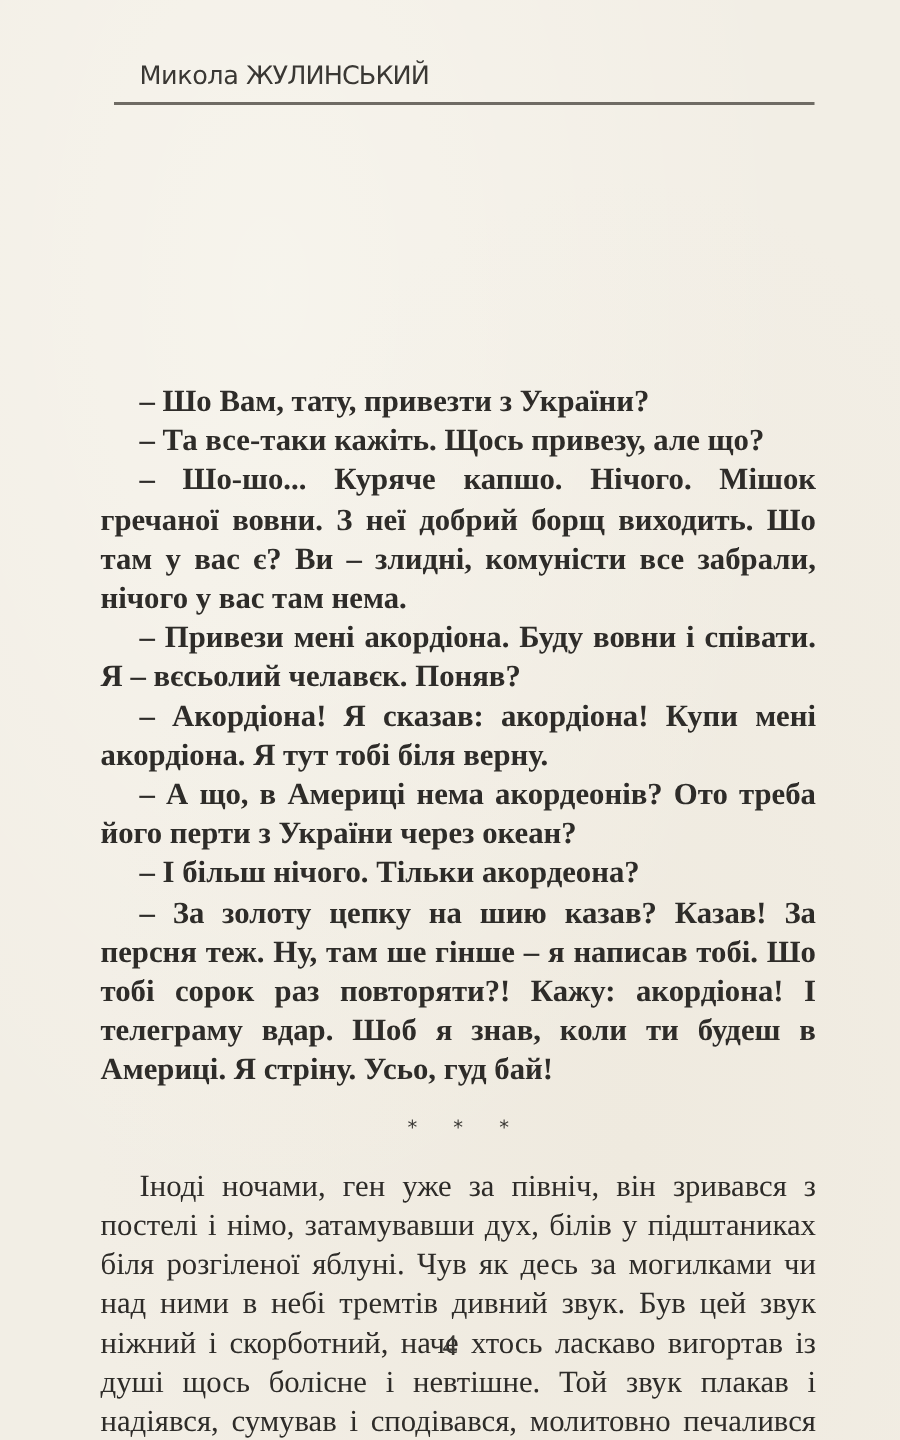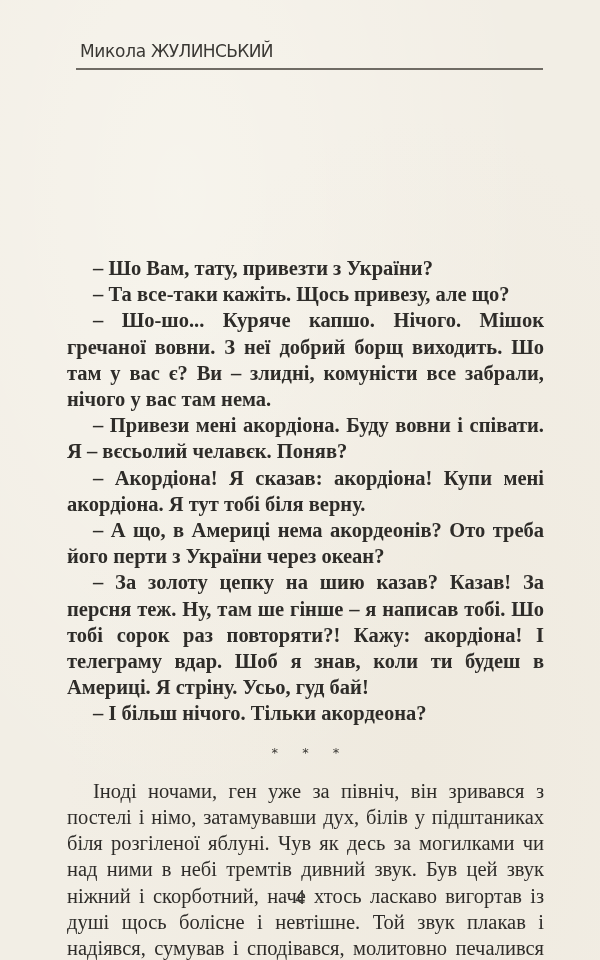--- a/index.html
+++ b/index.html
@@ -18,21 +18,21 @@
       position: absolute;
       left: 0; top: 0;
       width: 600px; height: 960px;
       background:
         radial-gradient(ellipse at 30% 20%, rgba(255,255,250,0.35), rgba(0,0,0,0) 60%),
         radial-gradient(ellipse at 70% 80%, rgba(230,222,205,0.25), rgba(0,0,0,0) 60%),
         #f2eee5;
     }
     .running-head {
       position: absolute;
-      left: 80px;
+      left: 93px;
       top: 41px;
       font-family: "DejaVu Sans", sans-serif;
       font-size: 17px;
       letter-spacing: -0.3px;
       color: #3a3834;
       white-space: nowrap;
     }
     .running-head .surname {
       letter-spacing: -0.6px;
     }
@@ -94,22 +94,22 @@
   </div>
   <div class="head-rule"></div>
 
   <div class="text-block">
     <p class="para last-left">– Шо Вам, тату, привезти з України?</p>
     <p class="para last-left">– Та все-таки кажіть. Щось привезу, але що?</p>
     <p class="para last-left">– Шо-шо... Куряче капшо. Нічого. Мішок гречаної вовни. З неї добрий борщ виходить. Шо там у вас є? Ви – злидні, комуністи все забрали, нічого у вас там нема.</p>
     <p class="para last-left">– Привези мені акордіона. Буду вовни і співати. Я – вєсьо­лий челавєк. Поняв?</p>
     <p class="para last-left">– Акордіона! Я сказав: акордіона! Купи мені акордіона. Я тут тобі біля верну.</p>
     <p class="para last-left">– А що, в Америці нема акордеонів? Ото треба його пер­ти з України через океан?</p>
+    <p class="para last-left">– І більш нічого. Тільки акордеона?</p>
     <p class="para last-left">– За золоту цепку на шию казав? Казав! За персня теж. Ну, там ше гінше – я написав тобі. Шо тобі сорок раз повто­ряти?! Кажу: акордіона! І телеграму вдар. Шоб я знав, коли ти будеш в Америці. Я стріну. Усьо, гуд бай!</p>
-    <p class="para last-left">– І більш нічого. Тільки акордеона?</p>
 
     <div class="separator">* * *</div>
 
     <p class="para" style="text-align-last: justify;">Іноді ночами, ген уже за північ, він зривався з постелі і німо, затамувавши дух, білів у підштаниках біля розгіленої яблуні. Чув як десь за могилками чи над ними в небі тремтів дивний звук. Був цей звук ніжний і скорботний, наче хтось ласкаво вигортав із душі щось болісне і невтішне. Той звук плакав і надіявся, сумував і сподівався, молитовно печалився</p>
   </div>
 
   <div class="page-number">4</div>
 </div>
 
 </body></html>

